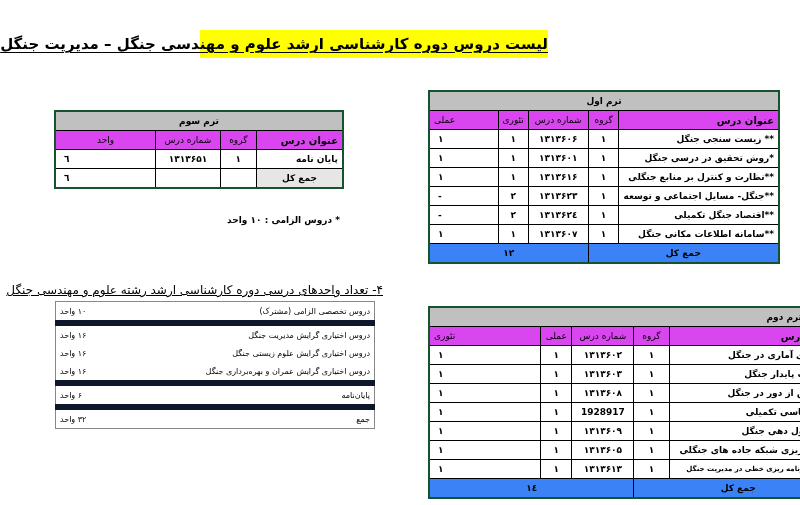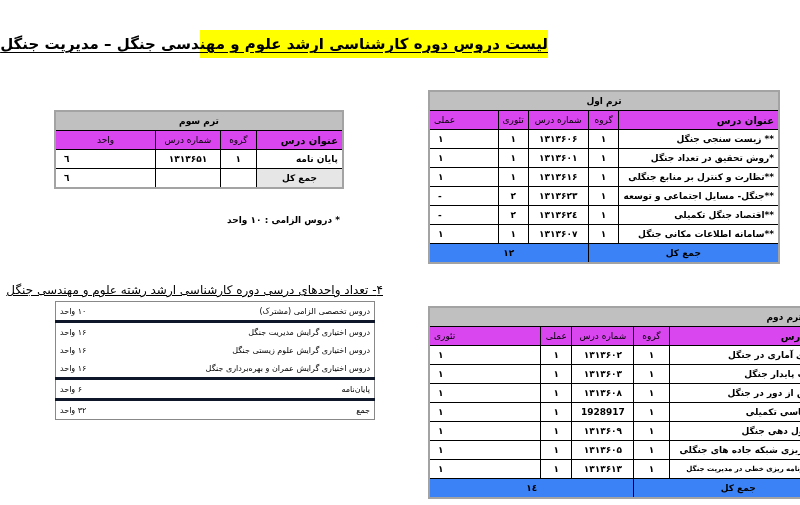--- a/index.html
+++ b/index.html
@@ -8,21 +8,21 @@
     background:#ffffff; font-family:"DejaVu Sans", sans-serif; color:#000;
   }
   .title {
     position:absolute; left:200px; top:30px; width:348px; height:28px;
     background:#ffff00; direction:rtl; text-align:center;
     font-weight:bold; font-size:15px; line-height:28px;
     text-decoration:underline; text-underline-offset:3px; white-space:nowrap;
   }
   table.t { position:absolute; border-collapse:collapse; direction:rtl; font-size:9px; }
   table.t td { border:1px solid #000; padding:0 4px; height:18px; white-space:nowrap; }
-  table.t { border:2px solid #a3a3a3; }
+  table.t { border:2px solid #14532d; }
   .hdr td { background:#c0c0c0; text-align:center; font-weight:bold; height:18px; }
   .colh td { background:#d946ef; text-align:center; height:18px; }
   .colh td.name { font-weight:bold; font-size:10px;text-align:right; }
   .r td { background:#fff; font-weight:bold; }
   .r td.name { text-align:right; }
   .r td.c { text-align:center; }
   .r td.l { text-align:left; padding-left:8px; }
   .tot td { background:#3b82f6; text-align:center; font-weight:bold; }
   .small { font-size:7px; }
   .notes {
@@ -31,21 +31,21 @@
   }
   .sec4-title {
     position:absolute; left:138px; top:283px; width:245px; direction:rtl;
     font-size:12px; text-decoration:underline; text-align:right; white-space:nowrap;
   }
   table.units {
     position:absolute; left:55px; top:301px; width:320px;
     border-collapse:collapse; direction:rtl; font-size:8px; border:1px solid #888;
   }
   table.units td { height:18px; padding:0 4px; }
-  table.units tr.b td { border-bottom:3px solid #0f172a; }
+  table.units tr.b td { border-bottom:6px solid #0f172a; }
   table.units td.v { text-align:left; width:70px; }
   table.units td.k { text-align:right; }
 </style>
 </head>
 <body>
 
 <div class="title">لیست دروس دوره کارشناسی ارشد علوم و مهندسی جنگل – مدیریت جنگل</div>
 
 <table class="t" style="left:428px; top:90px; width:352px;">
   <colgroup>
@@ -67,21 +67,21 @@
     <td style="text-align:left">عملی</td>
   </tr>
   <tr class="r">
     <td class="name">** زیست سنجی جنگل</td>
     <td class="c">۱</td>
     <td class="c">۱۳۱۳۶۰۶</td>
     <td class="c">۱</td>
     <td class="l">۱</td>
   </tr>
   <tr class="r">
-    <td class="name">*روش تحقیق در تعداد جنگل</td>
+    <td class="name">*روش تحقیق در درسی جنگل</td>
     <td class="c">۱</td>
     <td class="c">۱۳۱۳۶۰۱</td>
     <td class="c">۱</td>
     <td class="l">۱</td>
   </tr>
   <tr class="r">
     <td class="name">**نظارت و کنترل بر منابع جنگلی</td>
     <td class="c">۱</td>
     <td class="c">۱۳۱۳۶۱۶</td>
     <td class="c">۱</td>

